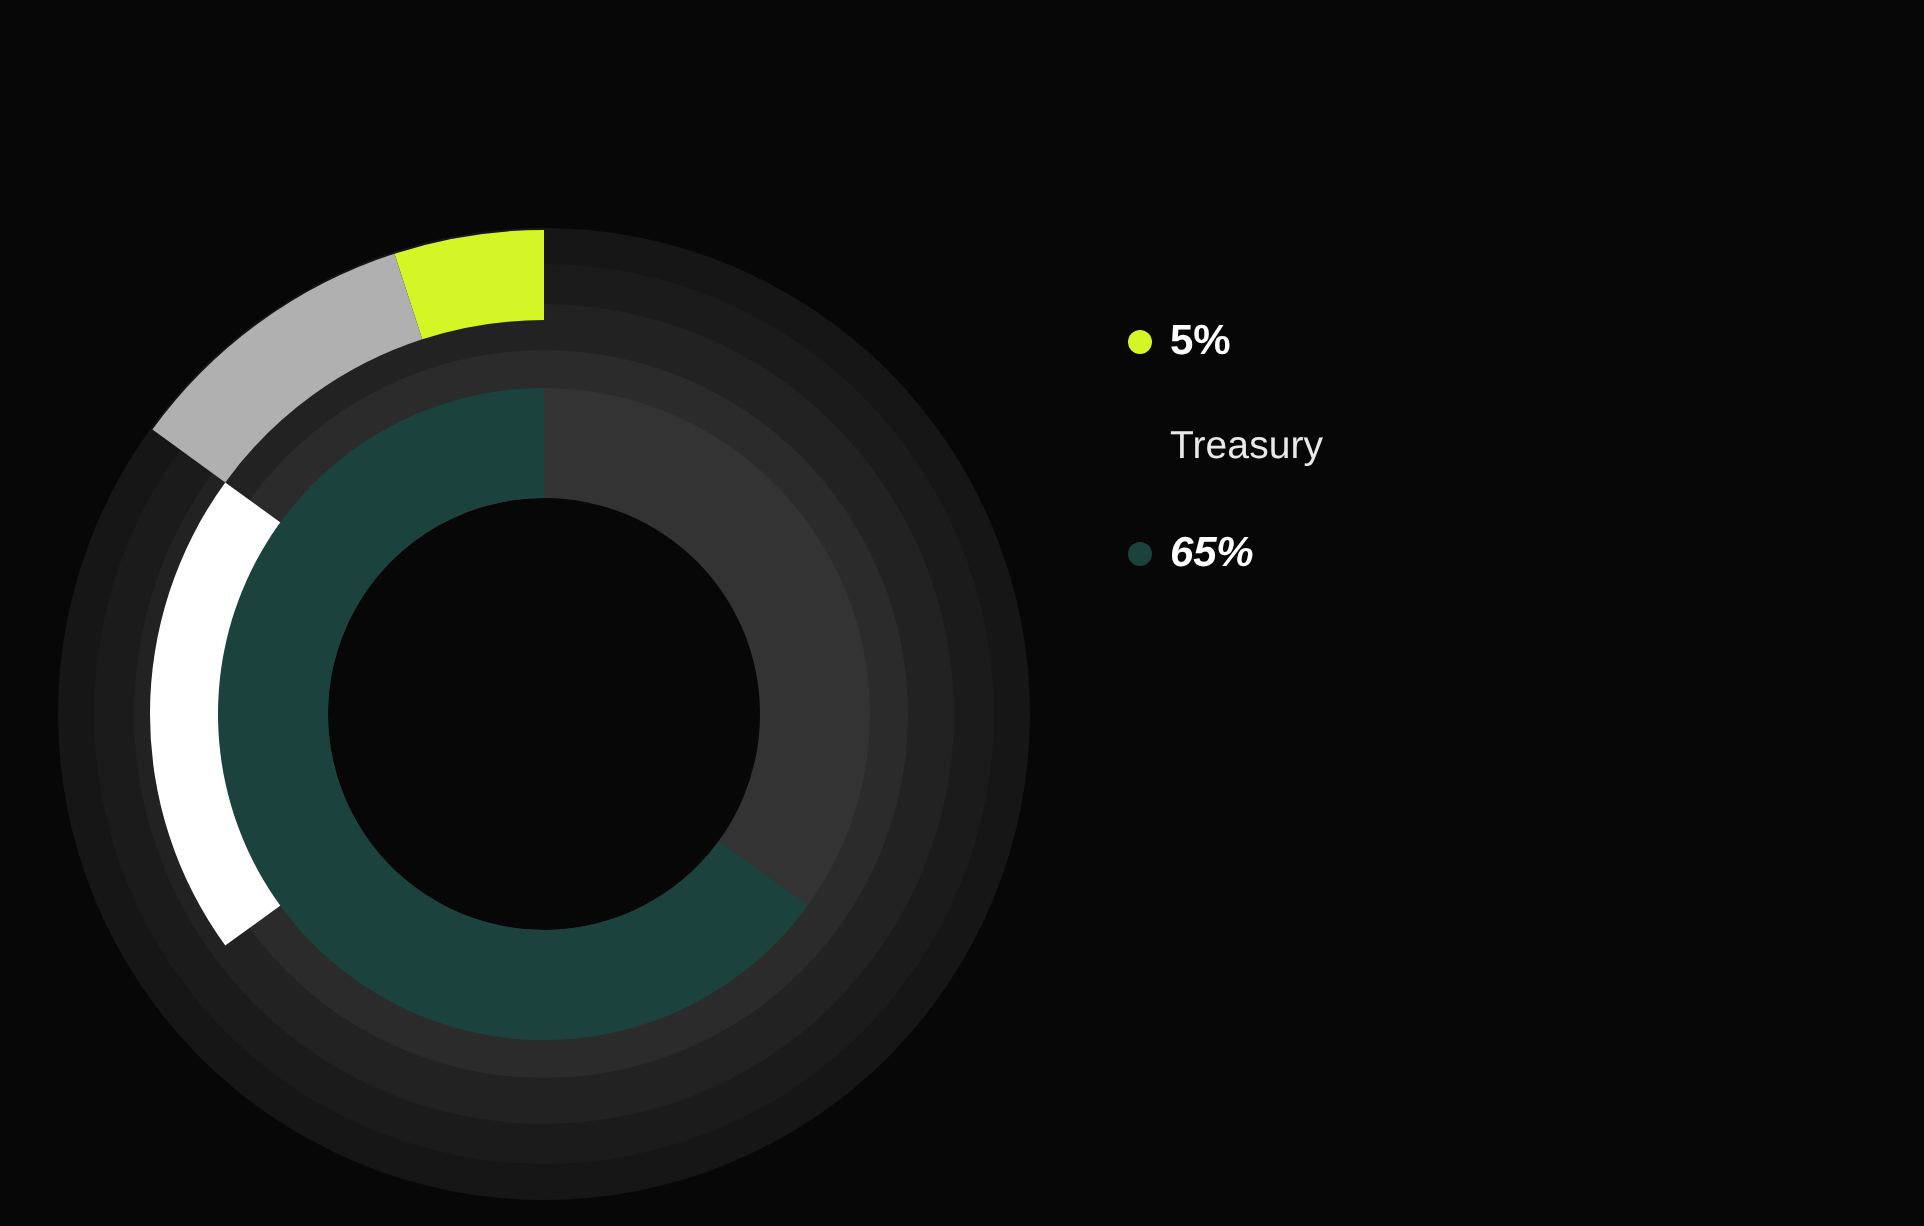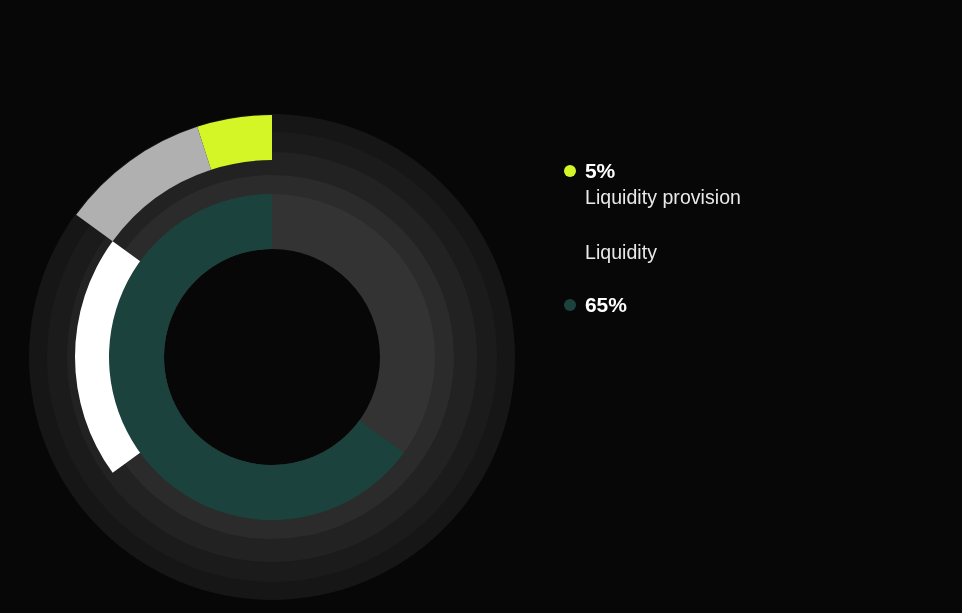--- a/index.html
+++ b/index.html
@@ -39,21 +39,21 @@
   #legend {
     position: absolute;
     left: 564px;
     top: 160px;
     width: 380px;
   }
   .legend-item {
     position: relative;
     margin-bottom: 29px;
   }
-  .legend-item:last-child { margin-bottom: 12px; }
+  .legend-item:last-child { margin-bottom: 12px; font-style: italic; }
 
   .legend-head {
     display: flex;
     align-items: center;
     height: 22px;
     margin-bottom: 3px;
   }
   .legend-dot {
     width: 12px;
     height: 12px;
@@ -117,26 +117,25 @@
     </svg>
   </div>
 
   <div id="legend">
 
     <div class="legend-item">
       <div class="legend-head">
         <span class="legend-dot" style="background:#d4f627"></span>
         <span class="legend-pct">5%</span>
       </div>
-      <div class="legend-label">Liquidity provision</div>
     </div>
 
 
     <div class="legend-item">
-      <div class="legend-label">Liquidity</div>
+      <div class="legend-label">Treasury</div>
     </div>
 
     <div class="legend-item">
       <div class="legend-head">
         <span class="legend-dot" style="background:#1b423c"></span>
         <span class="legend-pct">65%</span>
       </div>
     </div>
 
   </div>

